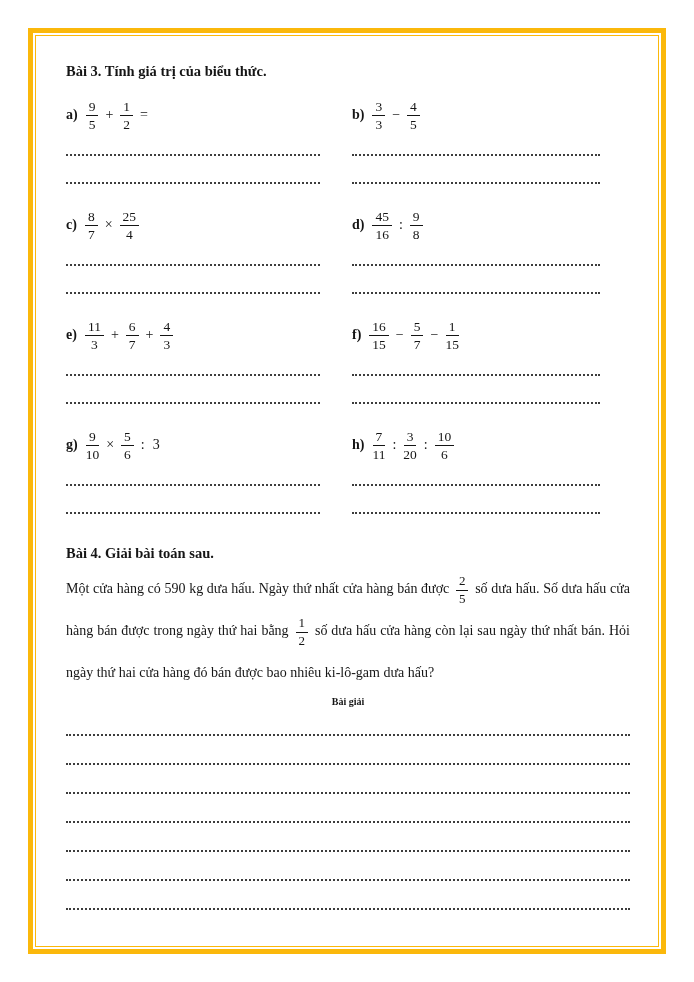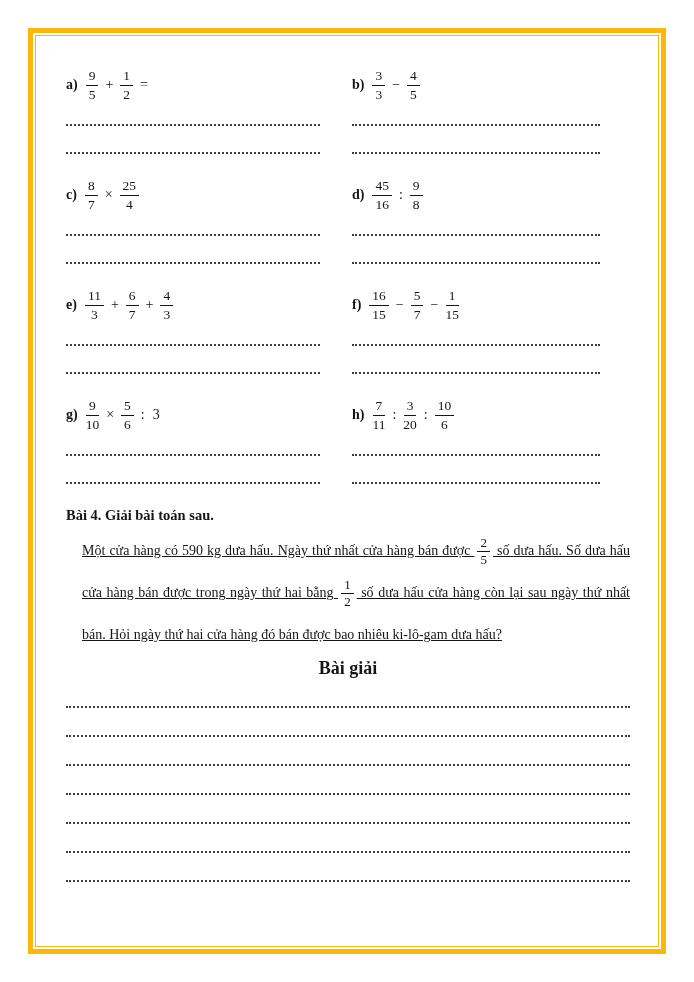--- a/index.html
+++ b/index.html
@@ -41,38 +41,39 @@
     line-height:1.12;font-size:13.5px;vertical-align:middle;
   }
   .frac .num{border-bottom:1px solid var(--ink);padding:0 3px 1px 3px;}
   .frac .den{padding-top:1px;}
   .op{margin:0 7px;}
   .numtok{margin:0 1px;}
   .dotline{
     height:0;border-bottom:2px dotted var(--dot);margin-bottom:26px;
   }
   .cell .dotline:last-child{margin-bottom:0;}
-  .ex4-title{margin-top:4px;margin-bottom:6px;}
+  .ex4-title{margin-top:12px;margin-bottom:6px;}
   .word-problem{
-    margin:6px 0 0 16px;font-size:14px;text-align:justify;line-height:42px;text-decoration:underline;
+    margin:6px 0 0 0;font-size:14px;text-align:justify;line-height:42px;
   }
   .word-problem .frac{font-size:13px;margin:0 3px;}
   .solution-title{
-    text-align:center;font-weight:bold;font-size:18px;margin:2px 0 0 0;
+    text-align:center;font-weight:bold;font-size:10px;margin:2px 0 0 0;
   }
   .sol-line{
     height:0;border-bottom:2px dotted var(--dot);margin-top:27px;
   }
 </style>
 </head>
 <body>
 
 <div class="frame">
   <div class="frame-inner">
     <div class="content">
+      <h3 class="sec-title">Bài 3. Tính giá trị của biểu thức.</h3>
       <div class="problems" id="problems">
           <div class="cell">
             <div class="formula">
               <span class="plabel">a)</span>
               <span class="frac">
                 <span class="num">9</span>
                 <span class="den">5</span>
               </span>
               <span class="op">+</span>
               <span class="frac">

